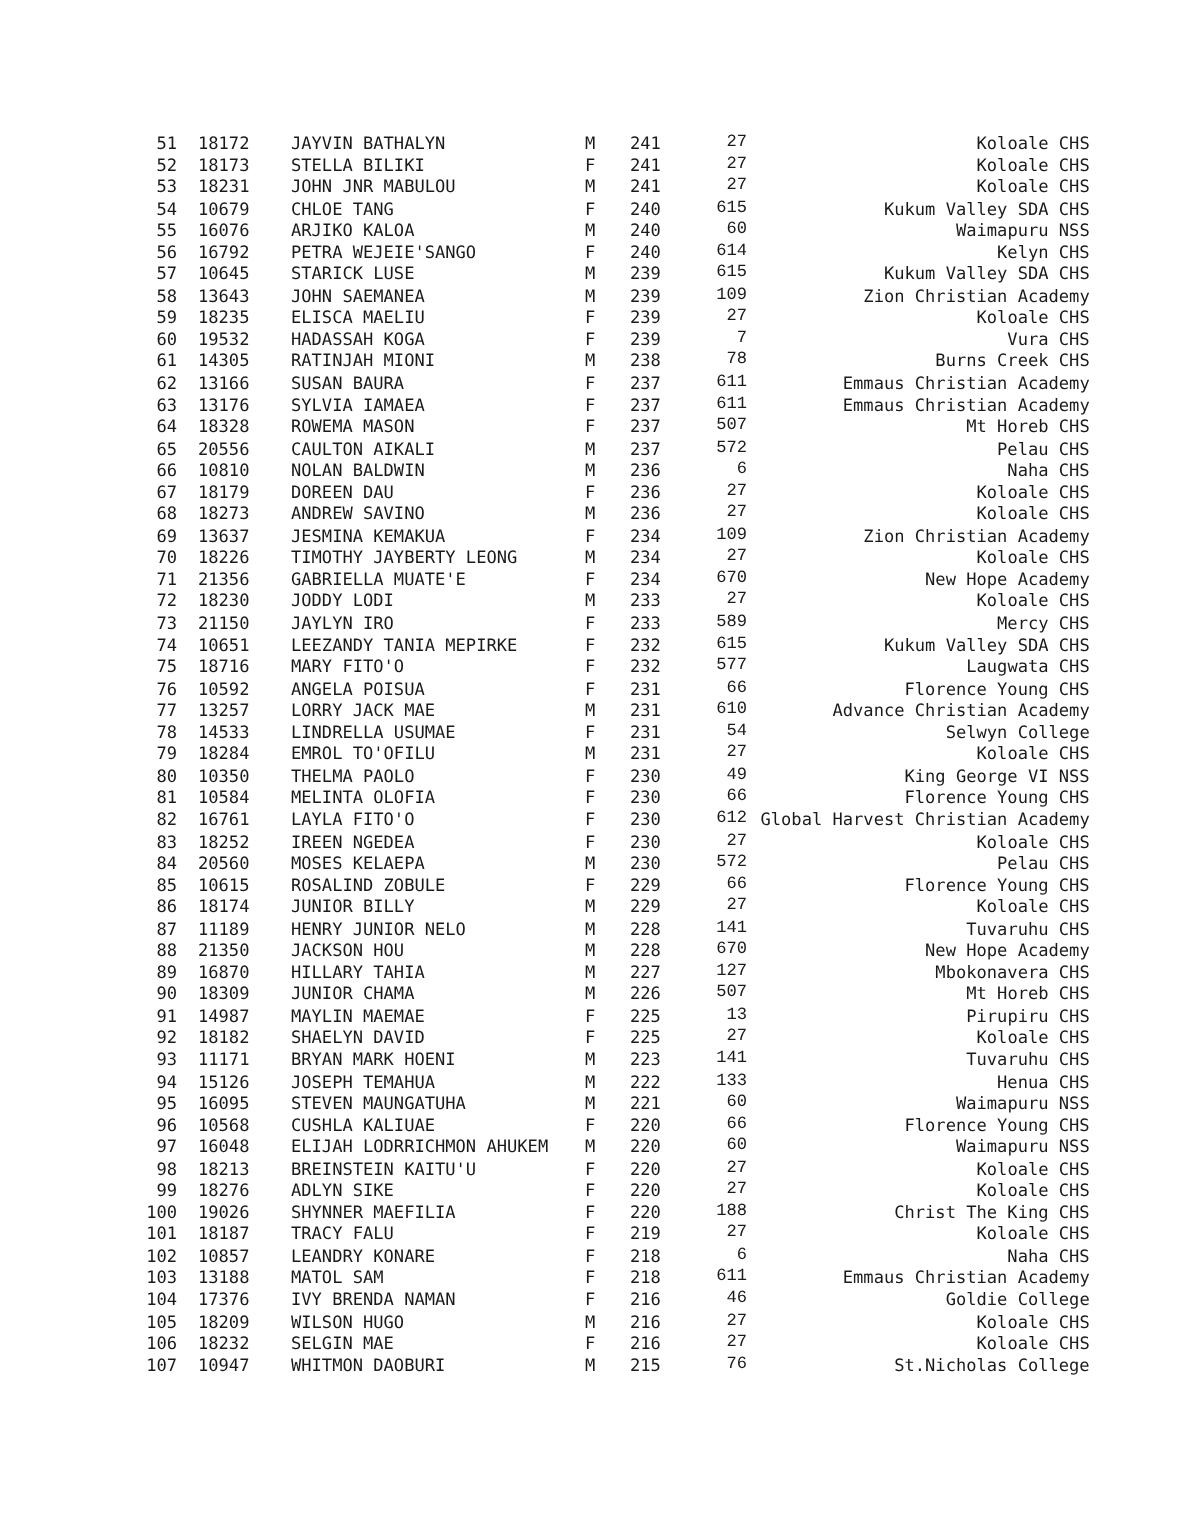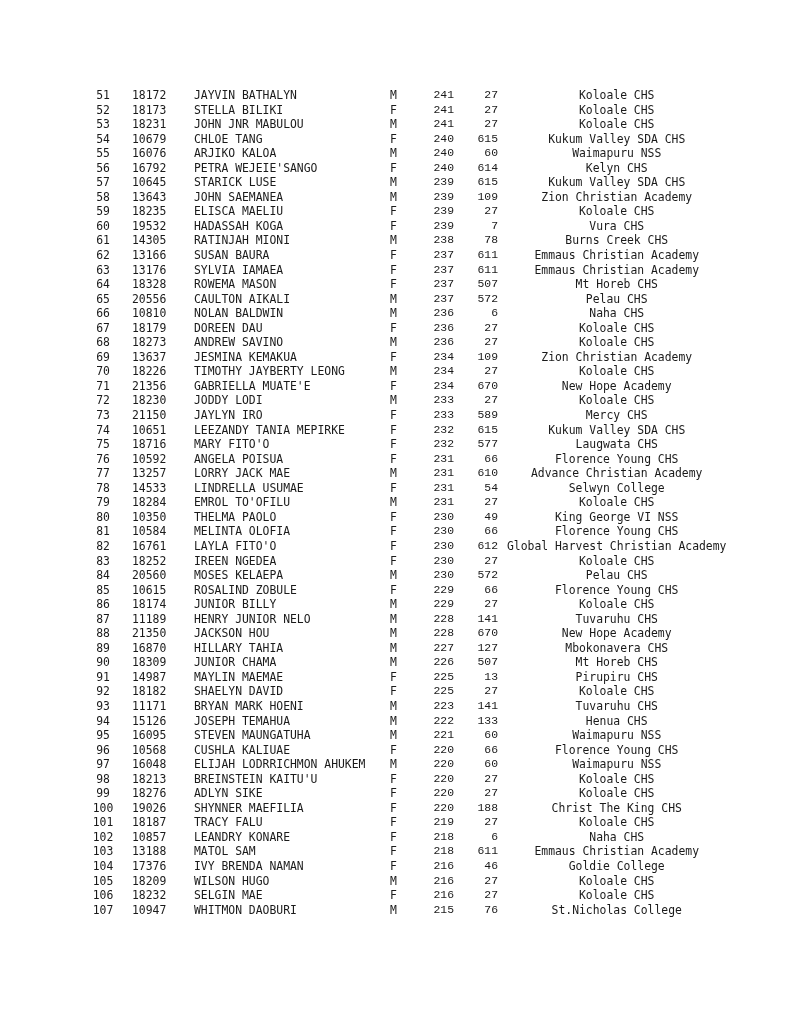--- a/index.html
+++ b/index.html
@@ -28,53 +28,52 @@
   }
   .results-table td {
     padding: 0;
     margin: 0;
     vertical-align: top;
     font-family: "DejaVu Sans Mono", "Liberation Mono", monospace;
     letter-spacing: 0px;
   }
   td.c-rank {
     width: 30px;
-    text-align: center;
+    text-align: right;
     padding-right: 14px;
   }
   td.c-bib {
     width: 52px;
     text-align: left;
     padding-right: 10px;
   }
   td.c-name {
     width: 190px;
     text-align: left;
     padding-right: 6px;
     margin-left: 12px;
   }
   td.c-sex {
     width: 20px;
     text-align: left;
     padding-right: 10px;
   }
   td.c-score {
     width: 34px;
-    text-align: right;
+    text-align: left;
     padding-right: 8px;
-    font-family: Liberation Mono, monospace;
   }
   td.c-teamno {
     width: 36px;
     text-align: right;
     padding-right: 9px;
     font-family: Liberation Mono, monospace;
   }
   td.c-team {
-    text-align: center;
+    text-align: right;
     margin-left: 13px;
   }
 </style>
 </head>
 <body>
 
 <div class="page">
   <table class="results-table">
     <tbody><tr><td class="c-rank">51</td><td class="c-bib">18172</td><td class="c-name">JAYVIN BATHALYN</td><td class="c-sex">M</td><td class="c-score">241</td><td class="c-teamno">27</td><td class="c-team">Koloale CHS</td></tr><tr><td class="c-rank">52</td><td class="c-bib">18173</td><td class="c-name">STELLA BILIKI</td><td class="c-sex">F</td><td class="c-score">241</td><td class="c-teamno">27</td><td class="c-team">Koloale CHS</td></tr><tr><td class="c-rank">53</td><td class="c-bib">18231</td><td class="c-name">JOHN JNR MABULOU</td><td class="c-sex">M</td><td class="c-score">241</td><td class="c-teamno">27</td><td class="c-team">Koloale CHS</td></tr><tr><td class="c-rank">54</td><td class="c-bib">10679</td><td class="c-name">CHLOE TANG</td><td class="c-sex">F</td><td class="c-score">240</td><td class="c-teamno">615</td><td class="c-team">Kukum Valley SDA CHS</td></tr><tr><td class="c-rank">55</td><td class="c-bib">16076</td><td class="c-name">ARJIKO KALOA</td><td class="c-sex">M</td><td class="c-score">240</td><td class="c-teamno">60</td><td class="c-team">Waimapuru NSS</td></tr><tr><td class="c-rank">56</td><td class="c-bib">16792</td><td class="c-name">PETRA WEJEIE'SANGO</td><td class="c-sex">F</td><td class="c-score">240</td><td class="c-teamno">614</td><td class="c-team">Kelyn CHS</td></tr><tr><td class="c-rank">57</td><td class="c-bib">10645</td><td class="c-name">STARICK LUSE</td><td class="c-sex">M</td><td class="c-score">239</td><td class="c-teamno">615</td><td class="c-team">Kukum Valley SDA CHS</td></tr><tr><td class="c-rank">58</td><td class="c-bib">13643</td><td class="c-name">JOHN SAEMANEA</td><td class="c-sex">M</td><td class="c-score">239</td><td class="c-teamno">109</td><td class="c-team">Zion Christian Academy</td></tr><tr><td class="c-rank">59</td><td class="c-bib">18235</td><td class="c-name">ELISCA MAELIU</td><td class="c-sex">F</td><td class="c-score">239</td><td class="c-teamno">27</td><td class="c-team">Koloale CHS</td></tr><tr><td class="c-rank">60</td><td class="c-bib">19532</td><td class="c-name">HADASSAH KOGA</td><td class="c-sex">F</td><td class="c-score">239</td><td class="c-teamno">7</td><td class="c-team">Vura CHS</td></tr><tr><td class="c-rank">61</td><td class="c-bib">14305</td><td class="c-name">RATINJAH MIONI</td><td class="c-sex">M</td><td class="c-score">238</td><td class="c-teamno">78</td><td class="c-team">Burns Creek CHS</td></tr><tr><td class="c-rank">62</td><td class="c-bib">13166</td><td class="c-name">SUSAN BAURA</td><td class="c-sex">F</td><td class="c-score">237</td><td class="c-teamno">611</td><td class="c-team">Emmaus Christian Academy</td></tr><tr><td class="c-rank">63</td><td class="c-bib">13176</td><td class="c-name">SYLVIA IAMAEA</td><td class="c-sex">F</td><td class="c-score">237</td><td class="c-teamno">611</td><td class="c-team">Emmaus Christian Academy</td></tr><tr><td class="c-rank">64</td><td class="c-bib">18328</td><td class="c-name">ROWEMA MASON</td><td class="c-sex">F</td><td class="c-score">237</td><td class="c-teamno">507</td><td class="c-team">Mt Horeb CHS</td></tr><tr><td class="c-rank">65</td><td class="c-bib">20556</td><td class="c-name">CAULTON AIKALI</td><td class="c-sex">M</td><td class="c-score">237</td><td class="c-teamno">572</td><td class="c-team">Pelau CHS</td></tr><tr><td class="c-rank">66</td><td class="c-bib">10810</td><td class="c-name">NOLAN BALDWIN</td><td class="c-sex">M</td><td class="c-score">236</td><td class="c-teamno">6</td><td class="c-team">Naha CHS</td></tr><tr><td class="c-rank">67</td><td class="c-bib">18179</td><td class="c-name">DOREEN DAU</td><td class="c-sex">F</td><td class="c-score">236</td><td class="c-teamno">27</td><td class="c-team">Koloale CHS</td></tr><tr><td class="c-rank">68</td><td class="c-bib">18273</td><td class="c-name">ANDREW SAVINO</td><td class="c-sex">M</td><td class="c-score">236</td><td class="c-teamno">27</td><td class="c-team">Koloale CHS</td></tr><tr><td class="c-rank">69</td><td class="c-bib">13637</td><td class="c-name">JESMINA KEMAKUA</td><td class="c-sex">F</td><td class="c-score">234</td><td class="c-teamno">109</td><td class="c-team">Zion Christian Academy</td></tr><tr><td class="c-rank">70</td><td class="c-bib">18226</td><td class="c-name">TIMOTHY JAYBERTY LEONG</td><td class="c-sex">M</td><td class="c-score">234</td><td class="c-teamno">27</td><td class="c-team">Koloale CHS</td></tr><tr><td class="c-rank">71</td><td class="c-bib">21356</td><td class="c-name">GABRIELLA MUATE'E</td><td class="c-sex">F</td><td class="c-score">234</td><td class="c-teamno">670</td><td class="c-team">New Hope Academy</td></tr><tr><td class="c-rank">72</td><td class="c-bib">18230</td><td class="c-name">JODDY LODI</td><td class="c-sex">M</td><td class="c-score">233</td><td class="c-teamno">27</td><td class="c-team">Koloale CHS</td></tr><tr><td class="c-rank">73</td><td class="c-bib">21150</td><td class="c-name">JAYLYN IRO</td><td class="c-sex">F</td><td class="c-score">233</td><td class="c-teamno">589</td><td class="c-team">Mercy CHS</td></tr><tr><td class="c-rank">74</td><td class="c-bib">10651</td><td class="c-name">LEEZANDY TANIA MEPIRKE</td><td class="c-sex">F</td><td class="c-score">232</td><td class="c-teamno">615</td><td class="c-team">Kukum Valley SDA CHS</td></tr><tr><td class="c-rank">75</td><td class="c-bib">18716</td><td class="c-name">MARY FITO'O</td><td class="c-sex">F</td><td class="c-score">232</td><td class="c-teamno">577</td><td class="c-team">Laugwata CHS</td></tr><tr><td class="c-rank">76</td><td class="c-bib">10592</td><td class="c-name">ANGELA POISUA</td><td class="c-sex">F</td><td class="c-score">231</td><td class="c-teamno">66</td><td class="c-team">Florence Young CHS</td></tr><tr><td class="c-rank">77</td><td class="c-bib">13257</td><td class="c-name">LORRY JACK MAE</td><td class="c-sex">M</td><td class="c-score">231</td><td class="c-teamno">610</td><td class="c-team">Advance Christian Academy</td></tr><tr><td class="c-rank">78</td><td class="c-bib">14533</td><td class="c-name">LINDRELLA USUMAE</td><td class="c-sex">F</td><td class="c-score">231</td><td class="c-teamno">54</td><td class="c-team">Selwyn College</td></tr><tr><td class="c-rank">79</td><td class="c-bib">18284</td><td class="c-name">EMROL TO'OFILU</td><td class="c-sex">M</td><td class="c-score">231</td><td class="c-teamno">27</td><td class="c-team">Koloale CHS</td></tr><tr><td class="c-rank">80</td><td class="c-bib">10350</td><td class="c-name">THELMA PAOLO</td><td class="c-sex">F</td><td class="c-score">230</td><td class="c-teamno">49</td><td class="c-team">King George VI NSS</td></tr><tr><td class="c-rank">81</td><td class="c-bib">10584</td><td class="c-name">MELINTA OLOFIA</td><td class="c-sex">F</td><td class="c-score">230</td><td class="c-teamno">66</td><td class="c-team">Florence Young CHS</td></tr><tr><td class="c-rank">82</td><td class="c-bib">16761</td><td class="c-name">LAYLA FITO'O</td><td class="c-sex">F</td><td class="c-score">230</td><td class="c-teamno">612</td><td class="c-team">Global Harvest Christian Academy</td></tr><tr><td class="c-rank">83</td><td class="c-bib">18252</td><td class="c-name">IREEN NGEDEA</td><td class="c-sex">F</td><td class="c-score">230</td><td class="c-teamno">27</td><td class="c-team">Koloale CHS</td></tr><tr><td class="c-rank">84</td><td class="c-bib">20560</td><td class="c-name">MOSES KELAEPA</td><td class="c-sex">M</td><td class="c-score">230</td><td class="c-teamno">572</td><td class="c-team">Pelau CHS</td></tr><tr><td class="c-rank">85</td><td class="c-bib">10615</td><td class="c-name">ROSALIND ZOBULE</td><td class="c-sex">F</td><td class="c-score">229</td><td class="c-teamno">66</td><td class="c-team">Florence Young CHS</td></tr><tr><td class="c-rank">86</td><td class="c-bib">18174</td><td class="c-name">JUNIOR BILLY</td><td class="c-sex">M</td><td class="c-score">229</td><td class="c-teamno">27</td><td class="c-team">Koloale CHS</td></tr><tr><td class="c-rank">87</td><td class="c-bib">11189</td><td class="c-name">HENRY JUNIOR NELO</td><td class="c-sex">M</td><td class="c-score">228</td><td class="c-teamno">141</td><td class="c-team">Tuvaruhu CHS</td></tr><tr><td class="c-rank">88</td><td class="c-bib">21350</td><td class="c-name">JACKSON HOU</td><td class="c-sex">M</td><td class="c-score">228</td><td class="c-teamno">670</td><td class="c-team">New Hope Academy</td></tr><tr><td class="c-rank">89</td><td class="c-bib">16870</td><td class="c-name">HILLARY TAHIA</td><td class="c-sex">M</td><td class="c-score">227</td><td class="c-teamno">127</td><td class="c-team">Mbokonavera CHS</td></tr><tr><td class="c-rank">90</td><td class="c-bib">18309</td><td class="c-name">JUNIOR CHAMA</td><td class="c-sex">M</td><td class="c-score">226</td><td class="c-teamno">507</td><td class="c-team">Mt Horeb CHS</td></tr><tr><td class="c-rank">91</td><td class="c-bib">14987</td><td class="c-name">MAYLIN MAEMAE</td><td class="c-sex">F</td><td class="c-score">225</td><td class="c-teamno">13</td><td class="c-team">Pirupiru CHS</td></tr><tr><td class="c-rank">92</td><td class="c-bib">18182</td><td class="c-name">SHAELYN DAVID</td><td class="c-sex">F</td><td class="c-score">225</td><td class="c-teamno">27</td><td class="c-team">Koloale CHS</td></tr><tr><td class="c-rank">93</td><td class="c-bib">11171</td><td class="c-name">BRYAN MARK HOENI</td><td class="c-sex">M</td><td class="c-score">223</td><td class="c-teamno">141</td><td class="c-team">Tuvaruhu CHS</td></tr><tr><td class="c-rank">94</td><td class="c-bib">15126</td><td class="c-name">JOSEPH TEMAHUA</td><td class="c-sex">M</td><td class="c-score">222</td><td class="c-teamno">133</td><td class="c-team">Henua CHS</td></tr><tr><td class="c-rank">95</td><td class="c-bib">16095</td><td class="c-name">STEVEN MAUNGATUHA</td><td class="c-sex">M</td><td class="c-score">221</td><td class="c-teamno">60</td><td class="c-team">Waimapuru NSS</td></tr><tr><td class="c-rank">96</td><td class="c-bib">10568</td><td class="c-name">CUSHLA KALIUAE</td><td class="c-sex">F</td><td class="c-score">220</td><td class="c-teamno">66</td><td class="c-team">Florence Young CHS</td></tr><tr><td class="c-rank">97</td><td class="c-bib">16048</td><td class="c-name">ELIJAH LODRRICHMON AHUKEM</td><td class="c-sex">M</td><td class="c-score">220</td><td class="c-teamno">60</td><td class="c-team">Waimapuru NSS</td></tr><tr><td class="c-rank">98</td><td class="c-bib">18213</td><td class="c-name">BREINSTEIN KAITU'U</td><td class="c-sex">F</td><td class="c-score">220</td><td class="c-teamno">27</td><td class="c-team">Koloale CHS</td></tr><tr><td class="c-rank">99</td><td class="c-bib">18276</td><td class="c-name">ADLYN SIKE</td><td class="c-sex">F</td><td class="c-score">220</td><td class="c-teamno">27</td><td class="c-team">Koloale CHS</td></tr><tr><td class="c-rank">100</td><td class="c-bib">19026</td><td class="c-name">SHYNNER MAEFILIA</td><td class="c-sex">F</td><td class="c-score">220</td><td class="c-teamno">188</td><td class="c-team">Christ The King CHS</td></tr><tr><td class="c-rank">101</td><td class="c-bib">18187</td><td class="c-name">TRACY FALU</td><td class="c-sex">F</td><td class="c-score">219</td><td class="c-teamno">27</td><td class="c-team">Koloale CHS</td></tr><tr><td class="c-rank">102</td><td class="c-bib">10857</td><td class="c-name">LEANDRY KONARE</td><td class="c-sex">F</td><td class="c-score">218</td><td class="c-teamno">6</td><td class="c-team">Naha CHS</td></tr><tr><td class="c-rank">103</td><td class="c-bib">13188</td><td class="c-name">MATOL SAM</td><td class="c-sex">F</td><td class="c-score">218</td><td class="c-teamno">611</td><td class="c-team">Emmaus Christian Academy</td></tr><tr><td class="c-rank">104</td><td class="c-bib">17376</td><td class="c-name">IVY BRENDA NAMAN</td><td class="c-sex">F</td><td class="c-score">216</td><td class="c-teamno">46</td><td class="c-team">Goldie College</td></tr><tr><td class="c-rank">105</td><td class="c-bib">18209</td><td class="c-name">WILSON HUGO</td><td class="c-sex">M</td><td class="c-score">216</td><td class="c-teamno">27</td><td class="c-team">Koloale CHS</td></tr><tr><td class="c-rank">106</td><td class="c-bib">18232</td><td class="c-name">SELGIN MAE</td><td class="c-sex">F</td><td class="c-score">216</td><td class="c-teamno">27</td><td class="c-team">Koloale CHS</td></tr><tr><td class="c-rank">107</td><td class="c-bib">10947</td><td class="c-name">WHITMON DAOBURI</td><td class="c-sex">M</td><td class="c-score">215</td><td class="c-teamno">76</td><td class="c-team">St.Nicholas College</td></tr></tbody>
   </table>

